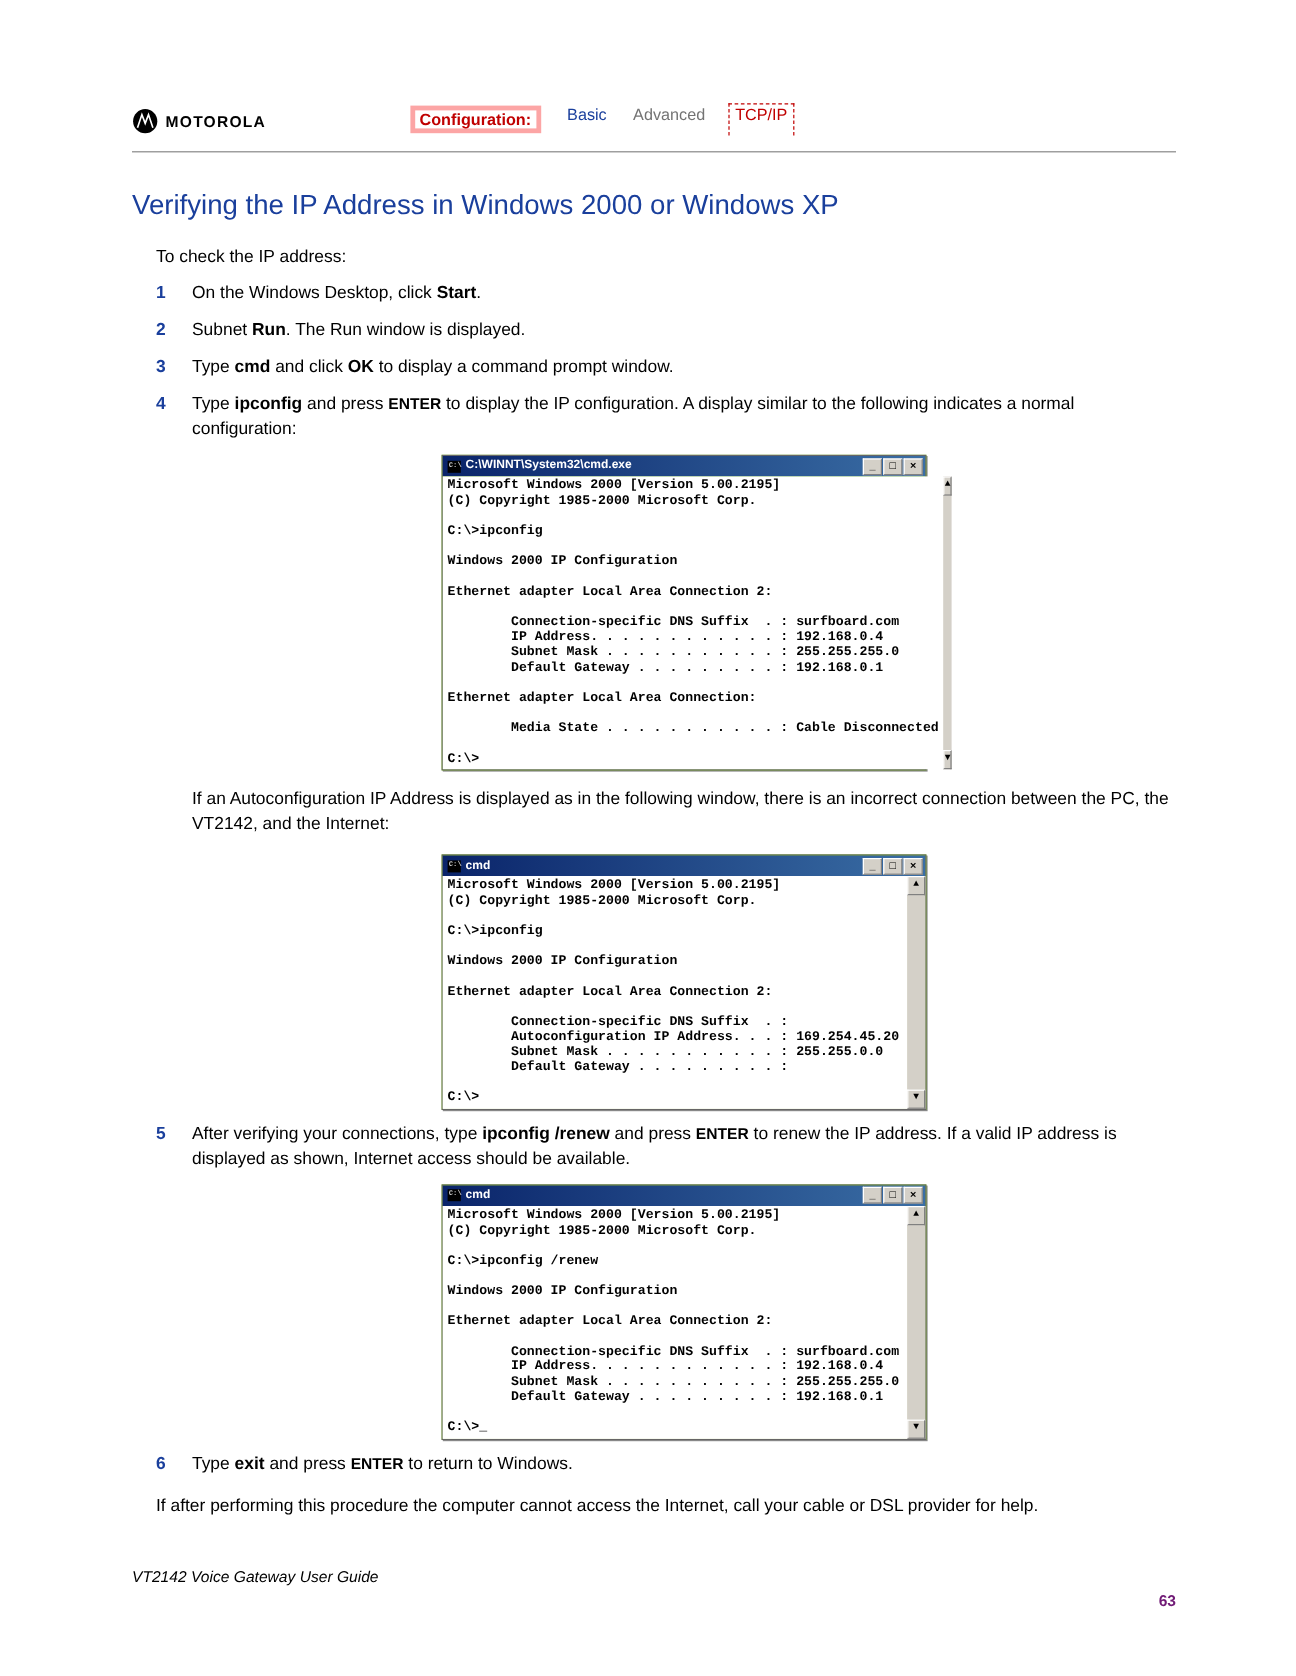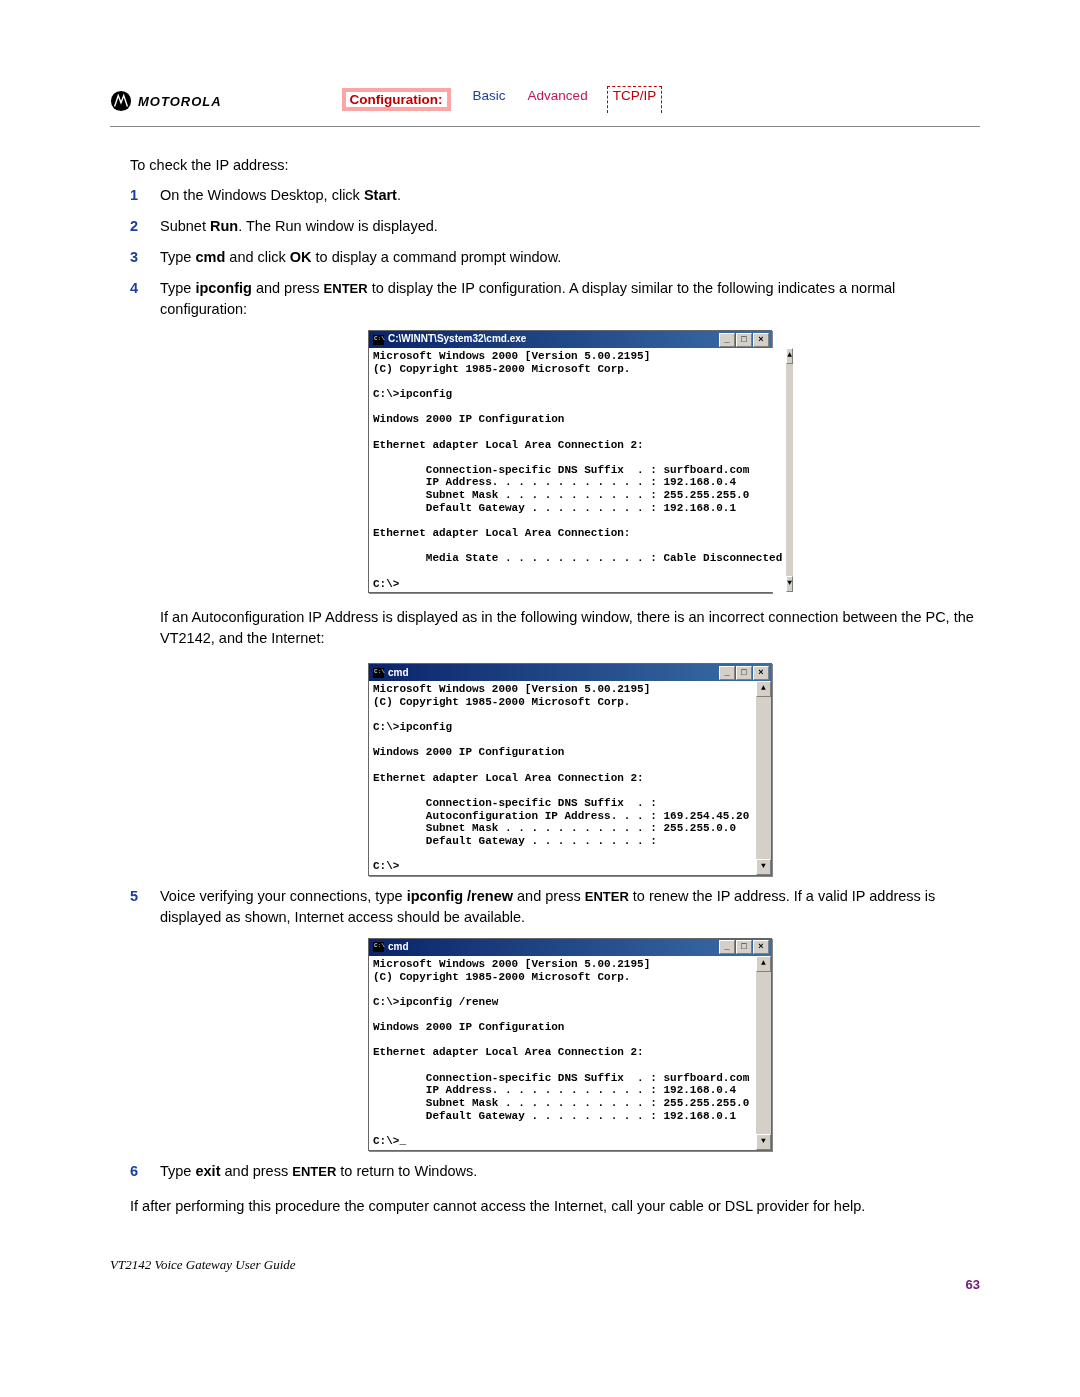--- a/index.html
+++ b/index.html
@@ -27,21 +27,20 @@
     padding-top: 6px;
   }
   .logo-circle {
     width: 22px;
     height: 22px;
   }
   .logo-text {
     font-weight: bold;
     font-size: 13px;
     letter-spacing: 1px;
-    font-style: italic;
   }
   .nav-wrap {
     margin-left: 30px;
   }
   .nav-top, .nav-sub {
     display: flex;
     gap: 26px;
     font-size: 13.5px;
     font-weight: bold;
     color: #1a3f9c;
@@ -210,48 +209,49 @@
     margin: 14px 0 0 20px;
     font-size: 14.5px;
     line-height: 1.45;
   }
   .footer {
     display:flex;
     justify-content: space-between;
     margin-top: 40px;
     font-size: 13px;
   }
-  .footer .fleft { font-style: italic; font-family: Liberation Serif, serif; }
+  .footer .fleft { font-style: italic; }
   .footer .fright { color: #701a75; font-weight: bold; margin-top: 20px; }
 </style>
 </head>
 <body>
 
 <div class="page">
 
   <div class="header-row">
     <div class="logo-block">
       <svg class="logo-circle" viewBox="0 0 24 24">
         <circle cx="12" cy="12" r="11" fill="#000"></circle>
         <path d="M5 18 L9 6 L12 14 L15 6 L19 18" stroke="#fff" stroke-width="1.5" fill="none"></path>
       </svg>
       <span class="logo-text">MOTOROLA</span>
     </div>
     <div class="nav-wrap">
       <div class="nav-sub">
         <span class="boxed-red">Configuration:</span>
         <span style="color:#1a3f9c">Basic</span>
-        <span style="color:#be185d">Advanced</span>
+        <span style="color:#737373">Advanced</span>
         <span class="dashed-red">TCP/IP</span>
       </div>
     </div>
   </div>
 
   <hr class="header-rule">
 
+  <h1 class="title">Verifying the IP Address in Windows 2000 or Windows XP</h1>
 
   <p class="intro">To check the IP address:</p>
 
   <ol class="steps">
     <li>
       <span>On the Windows Desktop, click </span><b>Start</b><span>.</span>
     </li>
     <li>
       <span>Subnet </span><b>Run</b><span>. The Run window is displayed.</span>
     </li>
@@ -330,21 +330,21 @@
 C:\&gt;</div>
           <div class="cmd-scroll">
             <div class="sbtn">▲</div>
             <div class="sbtn">▼</div>
           </div>
         </div>
       </div>
     </li>
 
     <li>
-      <span>Voice verifying your connections, type </span><b>ipconfig /renew</b><span> and press </span><span class="smallcaps"><b>ENTER</b></span><span> to renew the IP address. If a valid IP address is displayed as shown, Internet access should be available.</span>
+      <span>After verifying your connections, type </span><b>ipconfig /renew</b><span> and press </span><span class="smallcaps"><b>ENTER</b></span><span> to renew the IP address. If a valid IP address is displayed as shown, Internet access should be available.</span>
 
       <div class="cmd-window">
         <div class="cmd-titlebar">
           <span class="ticon"></span>
           <span>cmd</span>
           <span class="spacer"></span>
           <span class="winbtns">
             <span class="wbtn">_</span>
             <span class="wbtn">□</span>
             <span class="wbtn">×</span>

